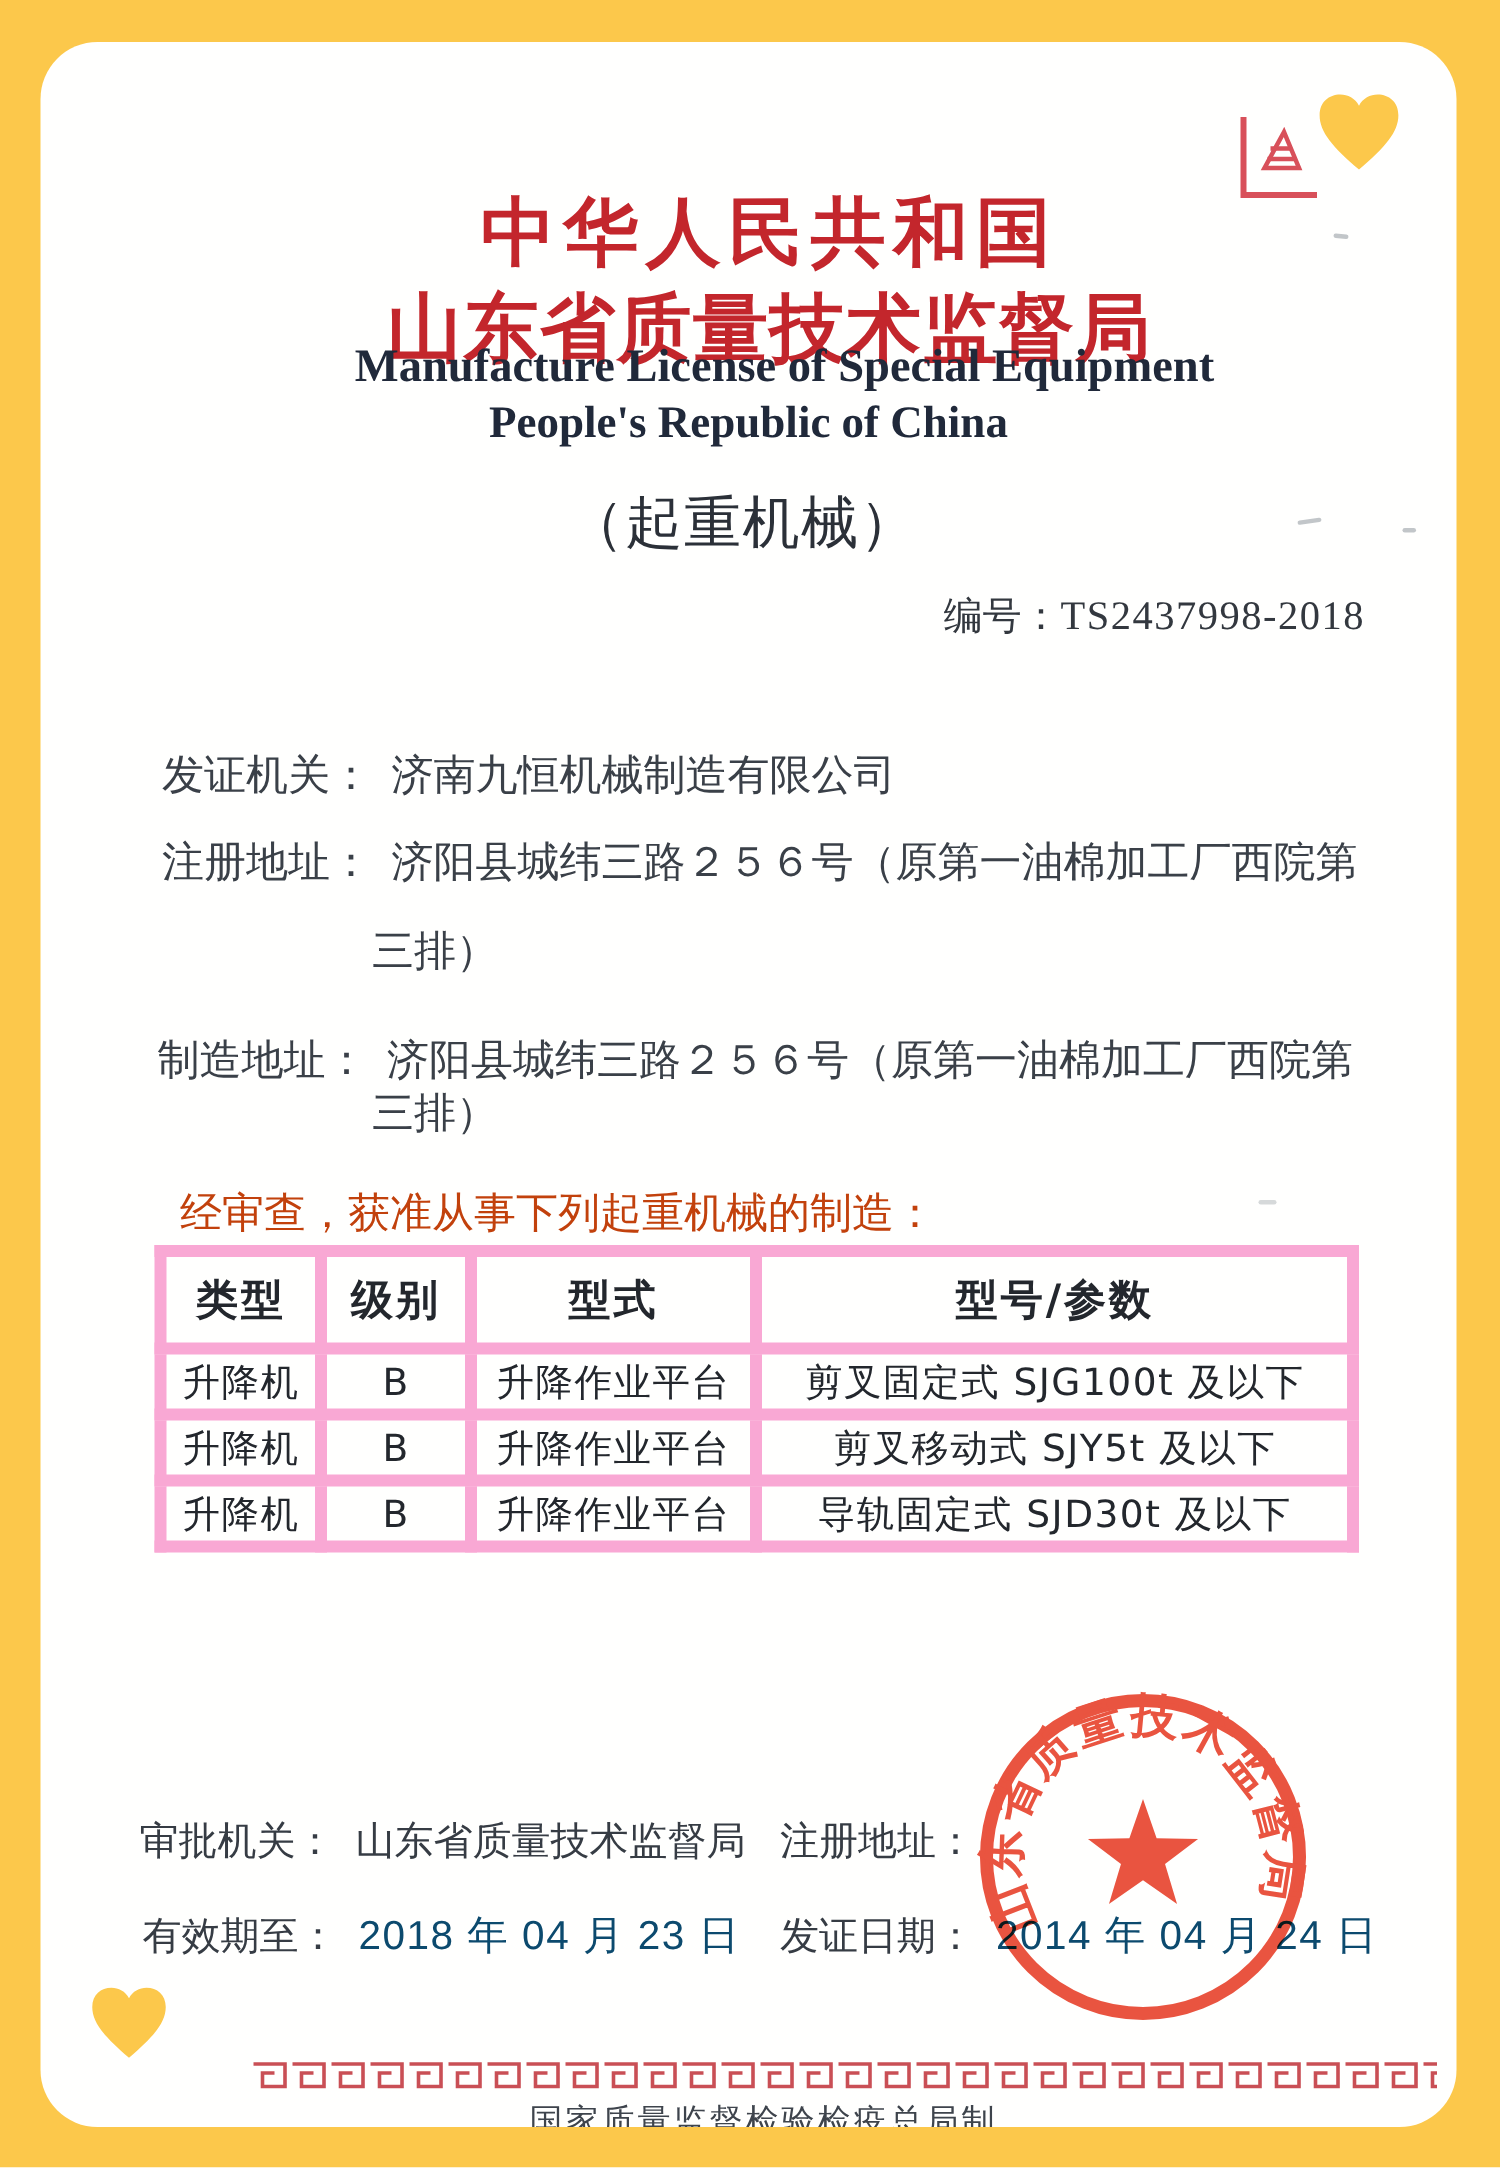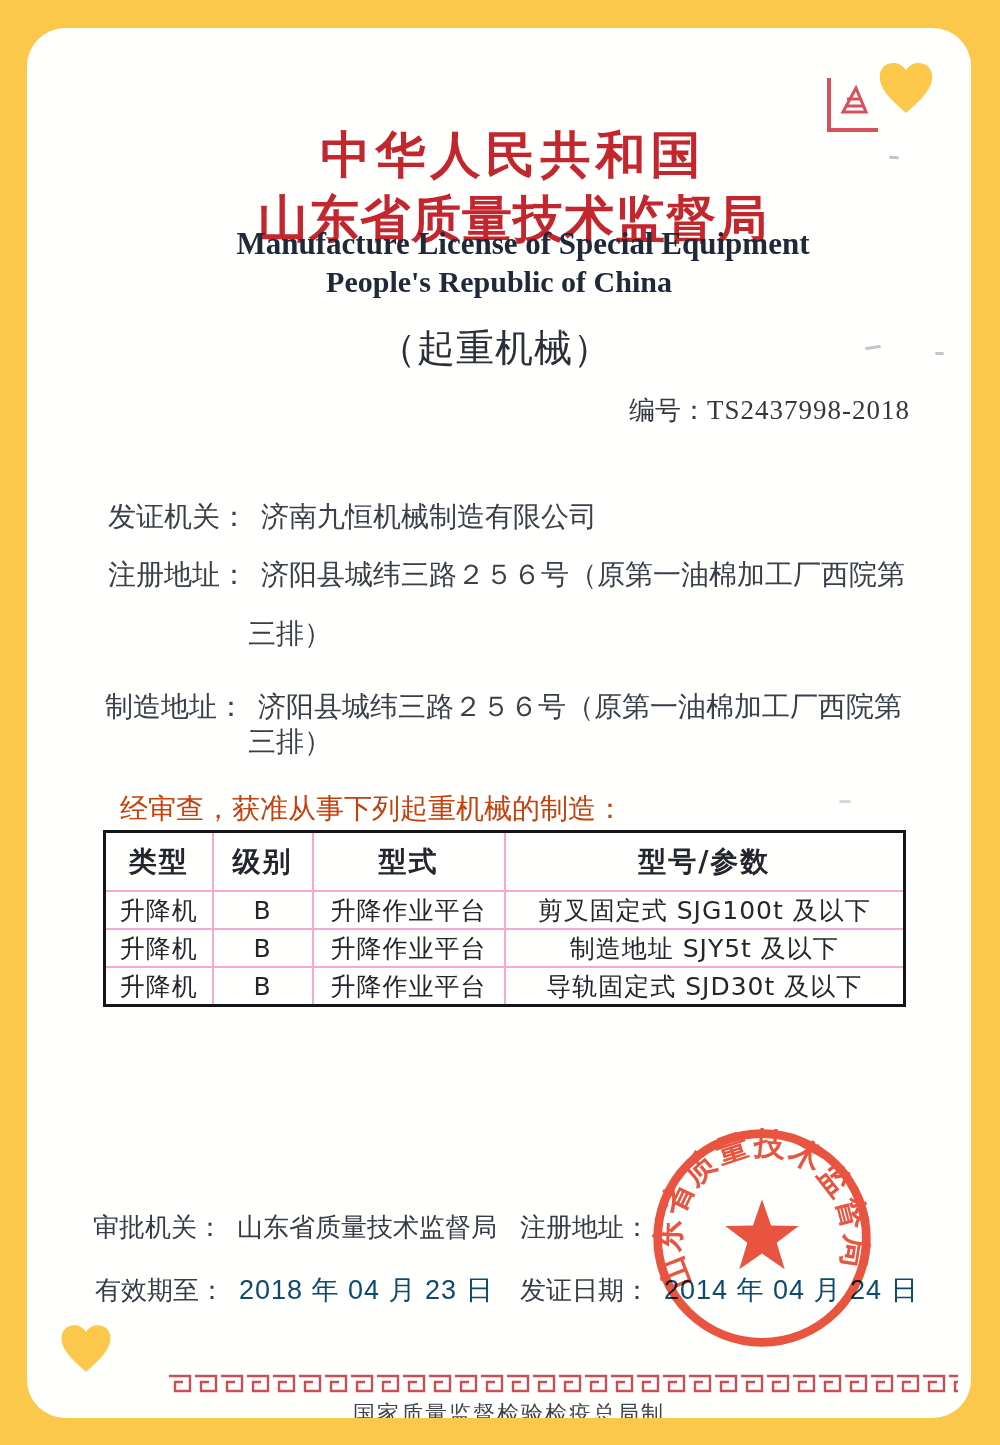--- a/index.html
+++ b/index.html
@@ -20,21 +20,21 @@
   .category{left:351px;top:295px;font-size:38px;color:#2B3038;letter-spacing:1px;}
   .serial{left:602px;top:365px;font-size:26px;color:#33383F;}
   .serial .val{font-family:"Liberation Serif",serif;font-size:27px;letter-spacing:1px;}
   .fieldline{font-size:28px;color:#3A4048;}
   .fieldline .val{margin-left:13px;}
   .note{left:93px;top:762px;font-size:28px;color:#c2410c;}
   .license-table{position:absolute;left:76px;top:802px;width:803px;border-collapse:collapse;
                  table-layout:fixed;color:#23272D;}
   .license-table th{height:55px;font-size:28px;font-weight:600;letter-spacing:2px;}
   .license-table td{height:34px;font-size:25px;text-align:center;letter-spacing:1px;}
-  .license-table th,.license-table td{border:2px solid #f9a8d4;text-align:center;vertical-align:middle;}
+  .license-table th,.license-table td{border:8px solid #f9a8d4;text-align:center;vertical-align:middle;}
   .license-table{border:3px solid #141619;}
   .footline{font-size:26px;color:#363C44;}
   .footline .val{margin-left:14px;}
   .dateval{font-size:27px;letter-spacing:1px;color:#0c4a6e;font-family:"Liberation Sans",sans-serif;}
   .seal{position:absolute;left:621px;top:1096px;width:228px;height:228px;
         mix-blend-mode:multiply;opacity:.92;}
   .meander{position:absolute;left:141px;top:1344px;}
   .printedby{left:326px;top:1371px;font-size:22px;color:#3E444C;letter-spacing:2px;}
   .corner-mark{position:absolute;left:799px;top:48px;width:56px;height:58px;}
   .heart{position:absolute;}
@@ -92,21 +92,21 @@
         <tr>
           <td>升降机</td>
           <td>B</td>
           <td>升降作业平台</td>
           <td>剪叉固定式 SJG100t 及以下</td>
         </tr>
         <tr>
           <td>升降机</td>
           <td>B</td>
           <td>升降作业平台</td>
-          <td>制造地址 SJY5t 及以下</td>
+          <td>剪叉移动式 SJY5t 及以下</td>
         </tr>
         <tr>
           <td>升降机</td>
           <td>B</td>
           <td>升降作业平台</td>
           <td>导轨固定式 SJD30t 及以下</td>
         </tr>
       </tbody>
     </table>
 

